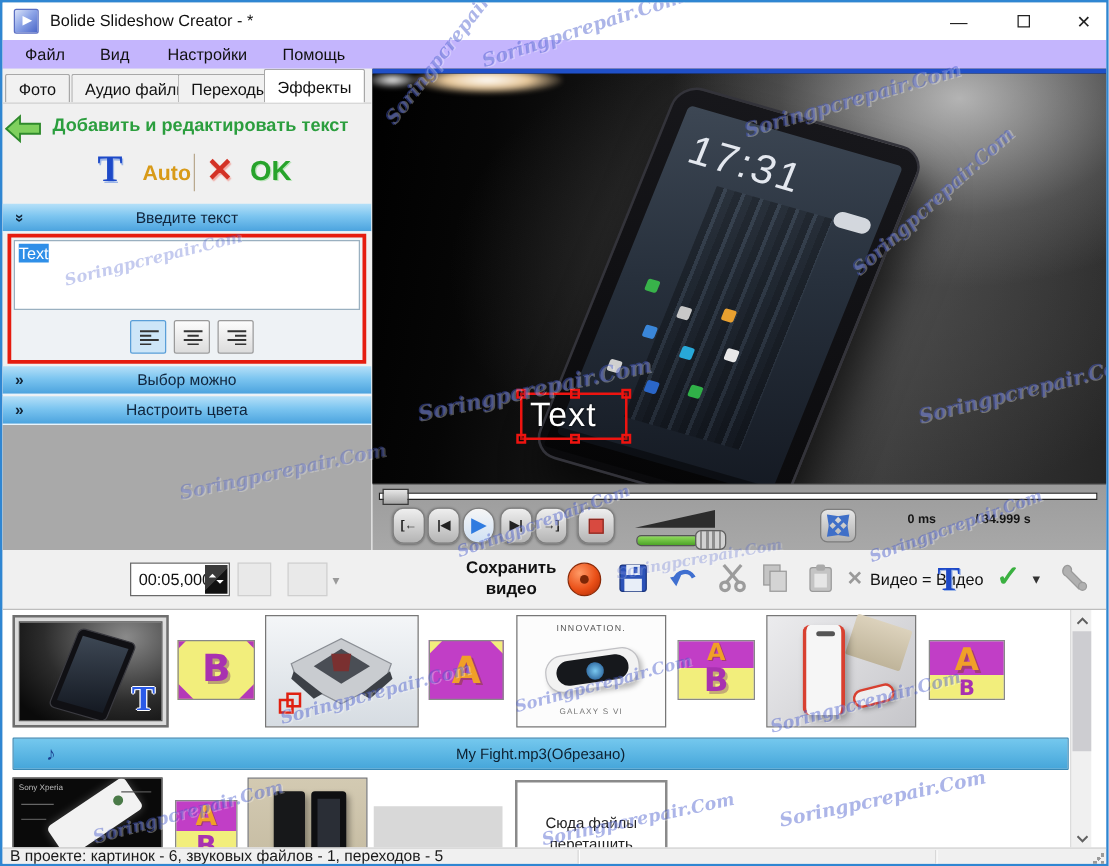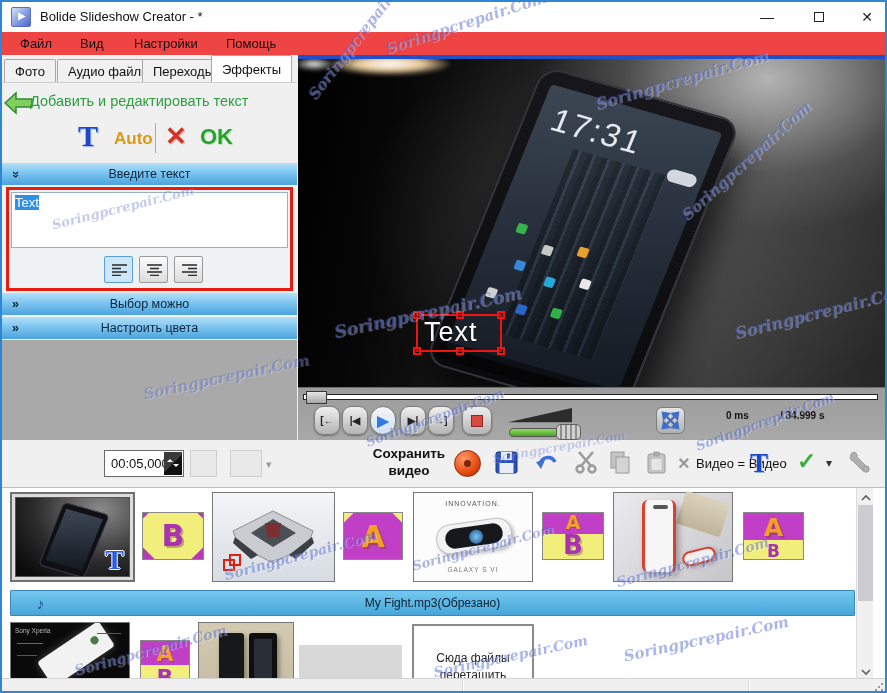--- a/index.html
+++ b/index.html
@@ -10,30 +10,30 @@
   
   .titlebar { position:absolute; left:0; top:0; width:100%; height:30px; background:#fff; }
   .app-icon { position:absolute; left:9px; top:5px; width:20px; height:20px; border:1px solid #5a6ec2; border-radius:2px;
               background:linear-gradient(135deg,#d9e2f8 0%,#8fa6e8 45%,#4a66c8 100%); }
   .app-icon span { position:absolute; left:6px; top:2px; color:#fff; font-size:10px; }
   .title-text { position:absolute; left:38px; top:7px; font-size:13px; color:#111; }
   .winctl { position:absolute; top:4px; width:34px; height:22px; text-align:center; font-size:14px; color:#222; line-height:22px; }
   .maxbox { display:inline-block; width:10px; height:10px; border:1px solid #222; margin-top:6px; }
 
   
-  .menubar { position:absolute; left:0; top:30px; width:100%; height:23px; background:#ef4444; }
+  .menubar { position:absolute; left:0; top:30px; width:100%; height:23px; background:#c4b5fd; }
   .menu-item { position:absolute; top:4px; font-size:13px; color:#111; padding:0 6px; }
   .tabbar { position:absolute; left:0; top:53px; width:295px; height:27px; background:#f0f0f0; }
   .tab { position:absolute; top:4px; height:23px; line-height:23px; padding:0 10px; font-size:13px; color:#111;
          background:#f1f1f1; border:1px solid #a8a8a8; border-bottom:none; border-radius:2px 2px 0 0; }
   .tab.active { top:0; height:27px; line-height:27px; background:#ffffff; z-index:3; }
 
   
   .left-panel { position:absolute; left:0; top:80px; width:295px; height:358px; background:#f0f0f0; border-top:1px solid #cfcfcf; }
-  .editor-title { position:absolute; left:28px; top:10px; font-size:14.5px; font-weight:normal; color:#2b9e3e; }
+  .editor-title { position:absolute; left:40px; top:10px; font-size:14.5px; font-weight:bold; color:#2b9e3e; }
   .back-arrow { position:absolute; left:2px; top:8px; }
   .edit-toolbar { position:absolute; left:0; top:36px; width:295px; height:44px; }
   .t-glyph { font-family:"Liberation Serif",serif; font-weight:bold; color:#1d49c8; font-size:30px; text-shadow:1px 1px 0 #9db6e8; }
   .auto-glyph { font-weight:bold; color:#d89a18; font-size:17px; }
   .x-glyph { font-weight:bold; color:#d33226; font-size:26px; text-shadow:1px 1px 1px #f0a9a2; }
   .ok-glyph { font-weight:bold; color:#27a32b; font-size:22px; text-shadow:1px 1px 0 #b8e4b8; }
   .vdiv { position:absolute; width:1px; height:30px; background:#b9a98f; }
   .bar-blue { position:absolute; left:0; width:295px; height:23px; line-height:23px; text-align:center; font-size:12.5px; color:#10253d;
               background:linear-gradient(180deg,#b5e0f8 0%,#7cc5f0 45%,#4ba3de 100%); border-bottom:1px solid #e8f4fc; }
   .bar-blue .chev { position:absolute; left:10px; top:0; font-weight:bold; color:#123; }
@@ -463,20 +463,21 @@
       <div class="sb-thumb"></div>
       <div class="sb-btn" style="bottom:0;">
         <svg width="10" height="8" style="margin-top:4px;">
             <polyline points="1,2 5,6 9,2" fill="none" stroke="#606060" stroke-width="1.6"></polyline>
           </svg>
       </div>
     </div>
   </div>
 
   <div class="statusbar">
+    <div class="status-text">В проекте: картинок - 6, звуковых файлов - 1, переходов - 5</div>
     <div class="sb-div" style="left:460px;"></div>
     <div class="sb-div" style="left:746px;"></div>
     <div class="grip"></div>
   </div>
 
   <span class="wm" style="left:380px; top:12px; font-size:15px; transform:rotate(-18deg);">Soringpcrepair.Com</span>
   <span class="wm" style="left:302px; top:90px; font-size:15px; transform:rotate(-52deg); transform-origin:left top;">Soringpcrepair.Com</span>
   <span class="wm" style="left:590px; top:68px; font-size:16px; transform:rotate(-16deg);">Soringpcrepair.Com</span>
   <span class="wm" style="left:330px; top:300px; font-size:17px; transform:rotate(-12deg);">Soringpcrepair.Com</span>
   <span class="wm" style="left:660px; top:150px; font-size:15px; transform:rotate(-42deg);">Soringpcrepair.Com</span>

